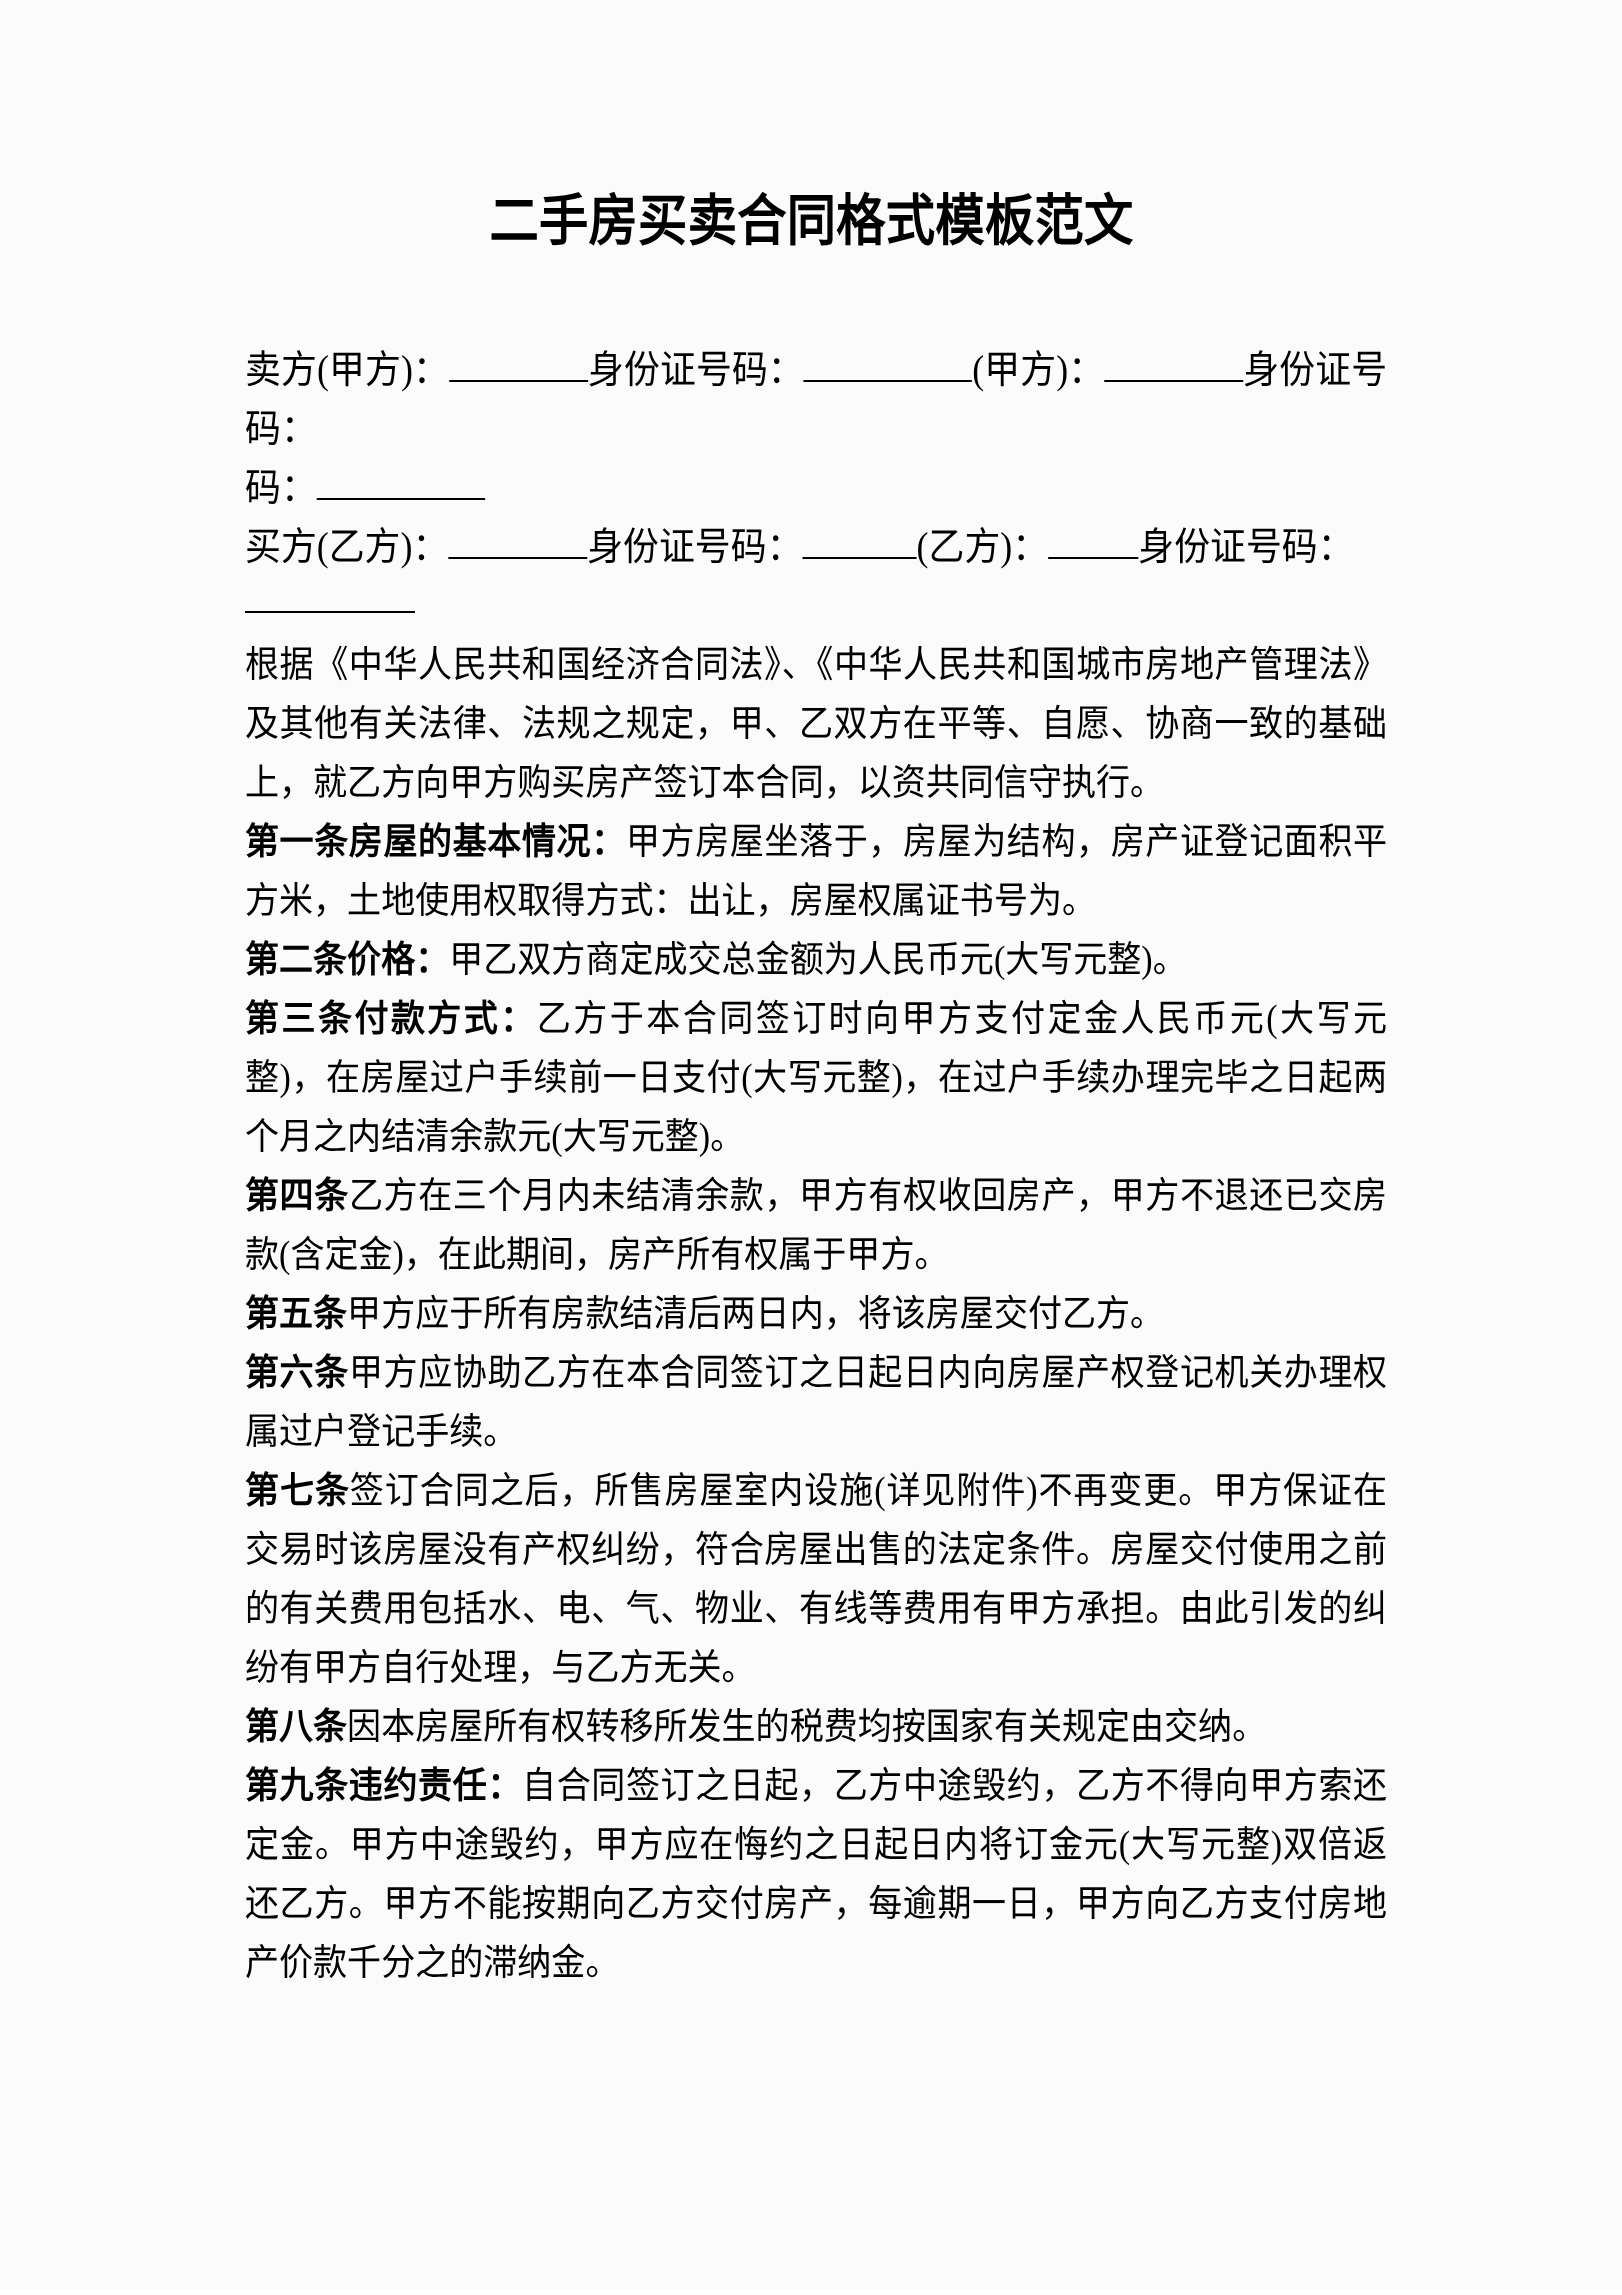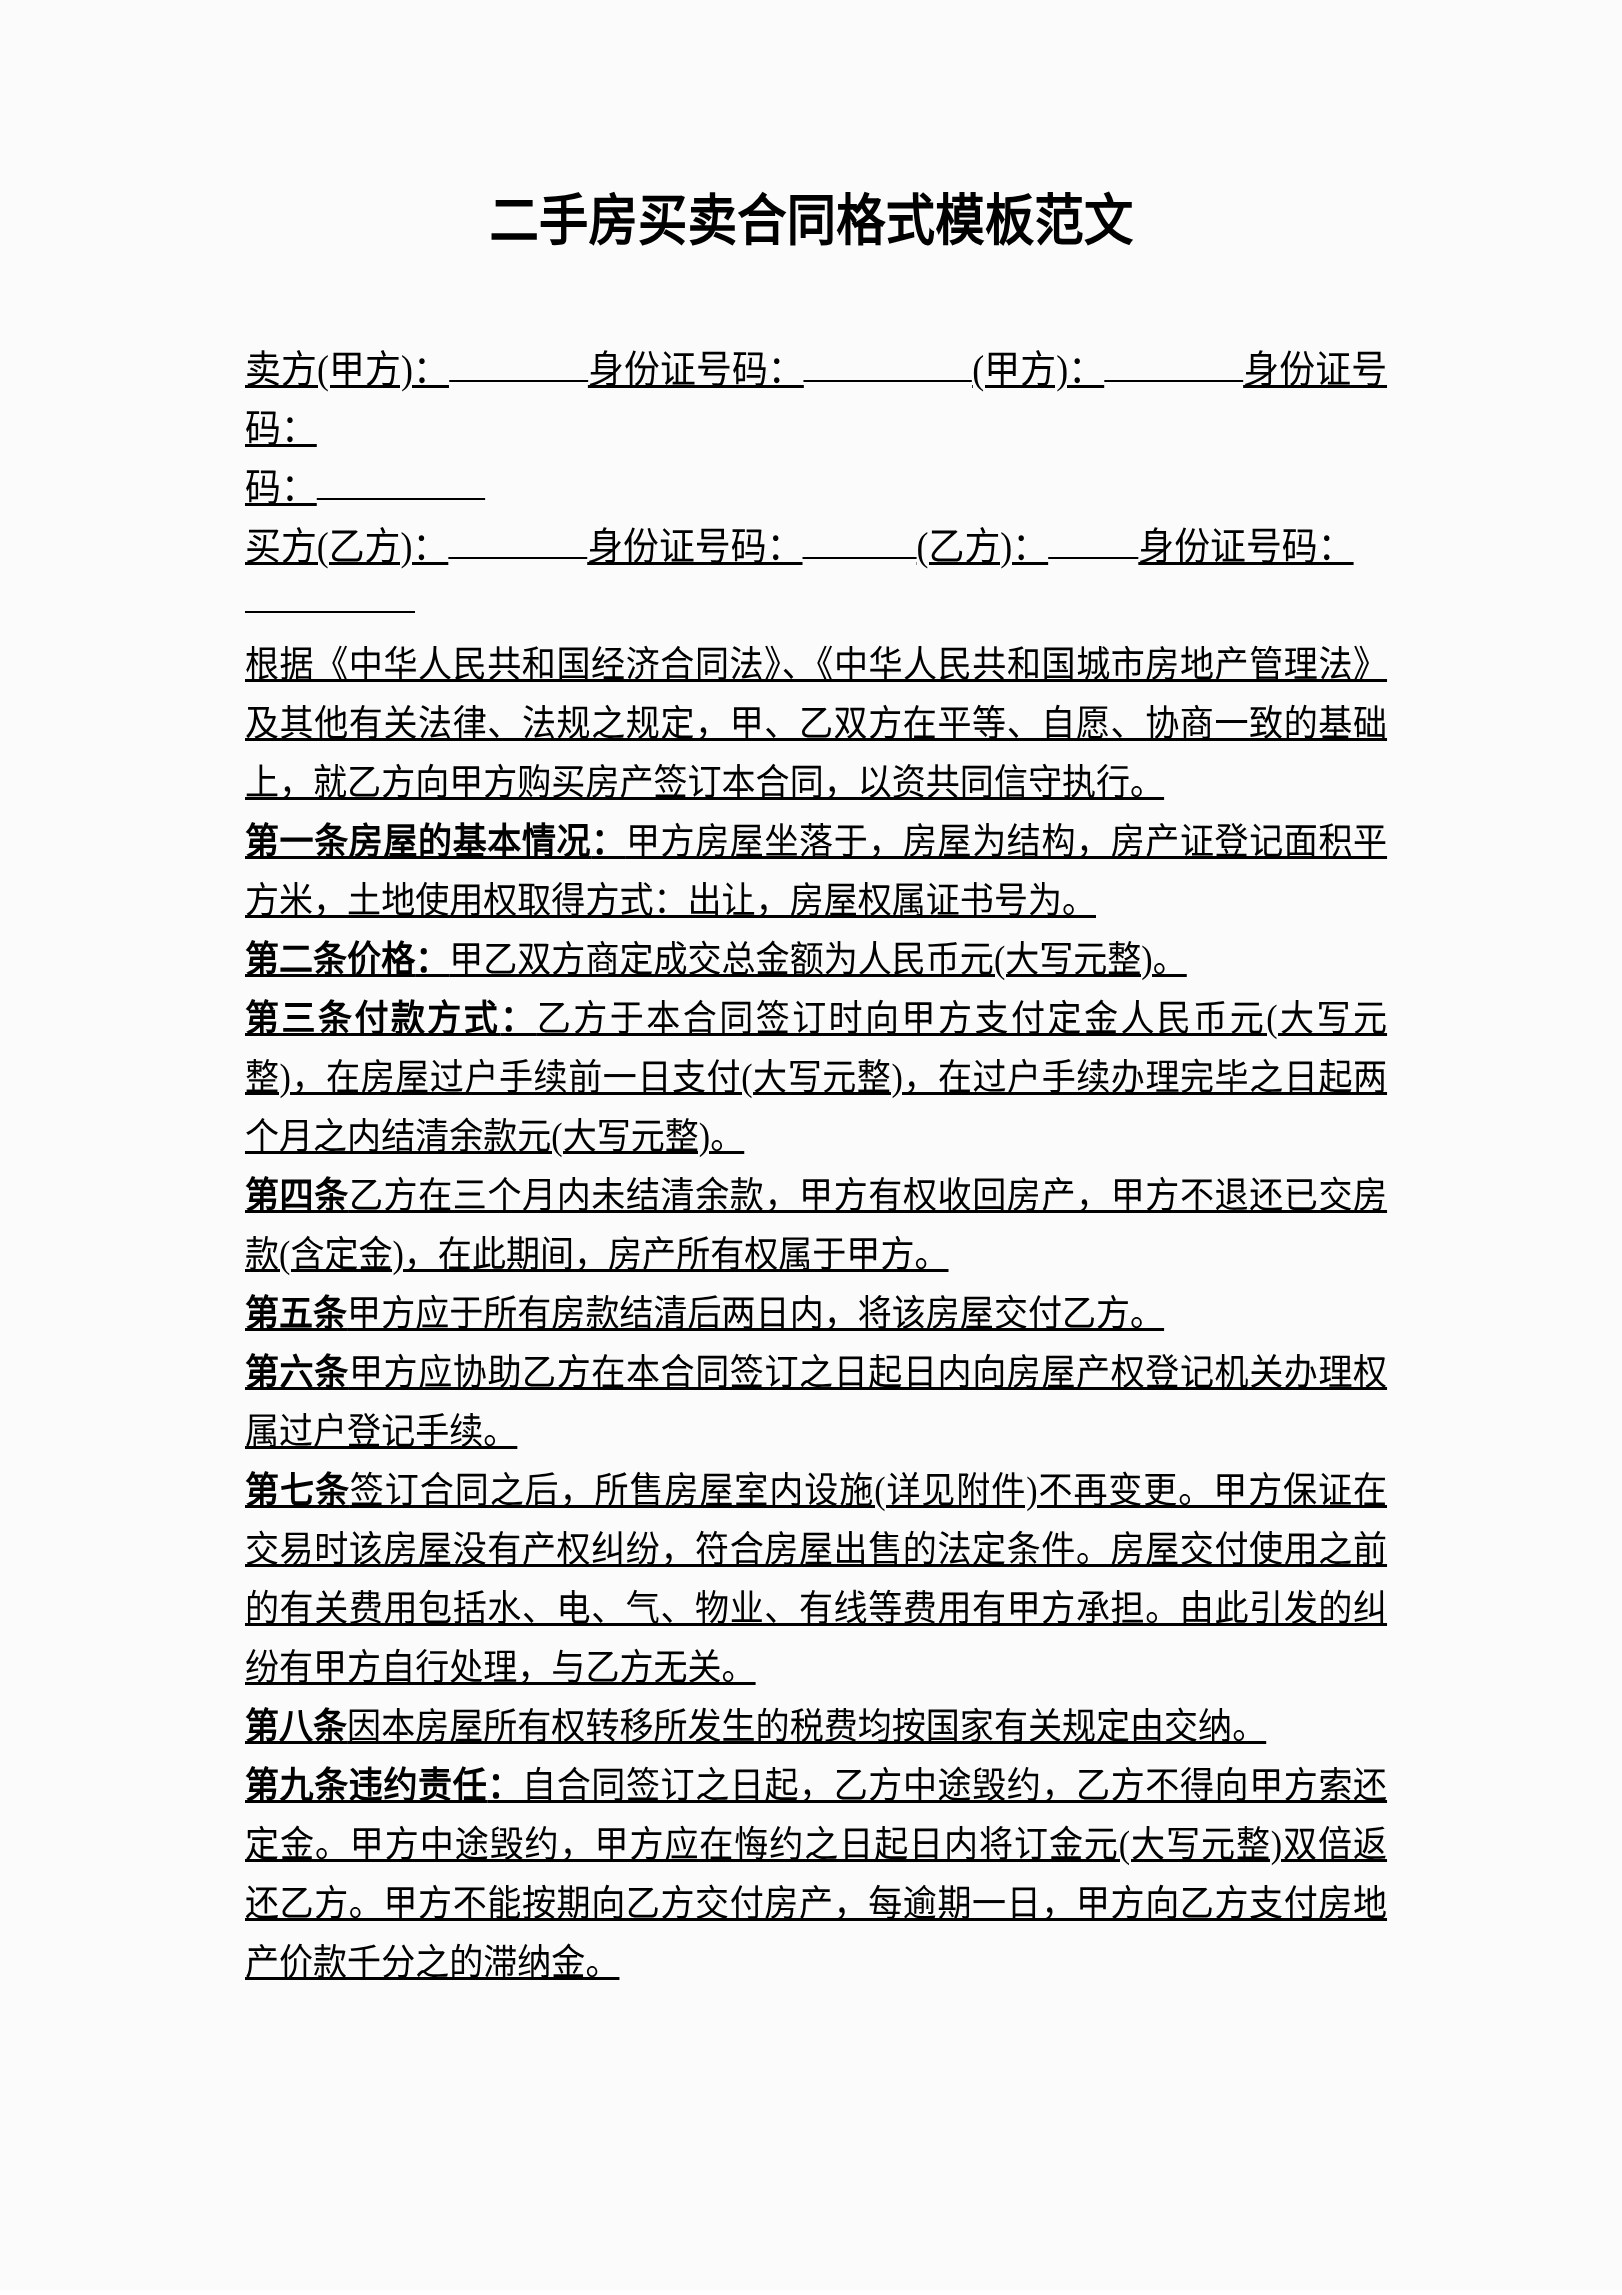--- a/index.html
+++ b/index.html
@@ -34,21 +34,20 @@
     transform-origin: center center;
     white-space: nowrap;
   }
 
   
   .content {
     position: absolute;
     left: 245px;
     top: 340px;
     width: 1142px;
-    text-decoration: underline;
   }
 
   .hline {
     font-size: 39px;
     line-height: 59px;
     letter-spacing: 0px;
     margin: 0;
     text-align: justify;
     text-justify: inter-character;
     transform: scaleX(0.92);

